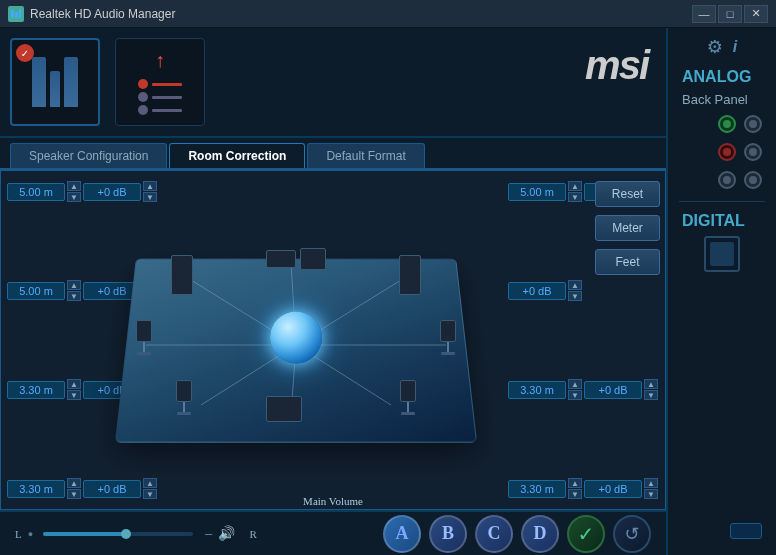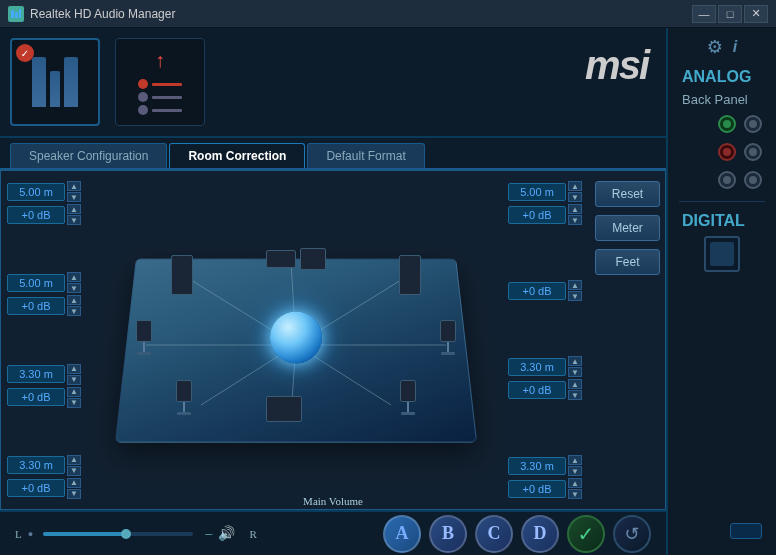--- a/index.html
+++ b/index.html
@@ -195,21 +195,21 @@
       flex: 1;
       display: flex;
       flex-direction: column;
       position: relative;
       background: #112030;
       border: 1px solid #1a5a8a;
       margin: 0;
     }
     .control-group {
       display: flex;
-      flex-direction: column;
+      flex-direction: row;
       gap: 2px;
     }
     .ctrl-row {
       display: flex;
       align-items: center;
       gap: 2px;
     }
     .ctrl-box {
       background: #0a3a5a;
       border: 1px solid #1a6a9a;

